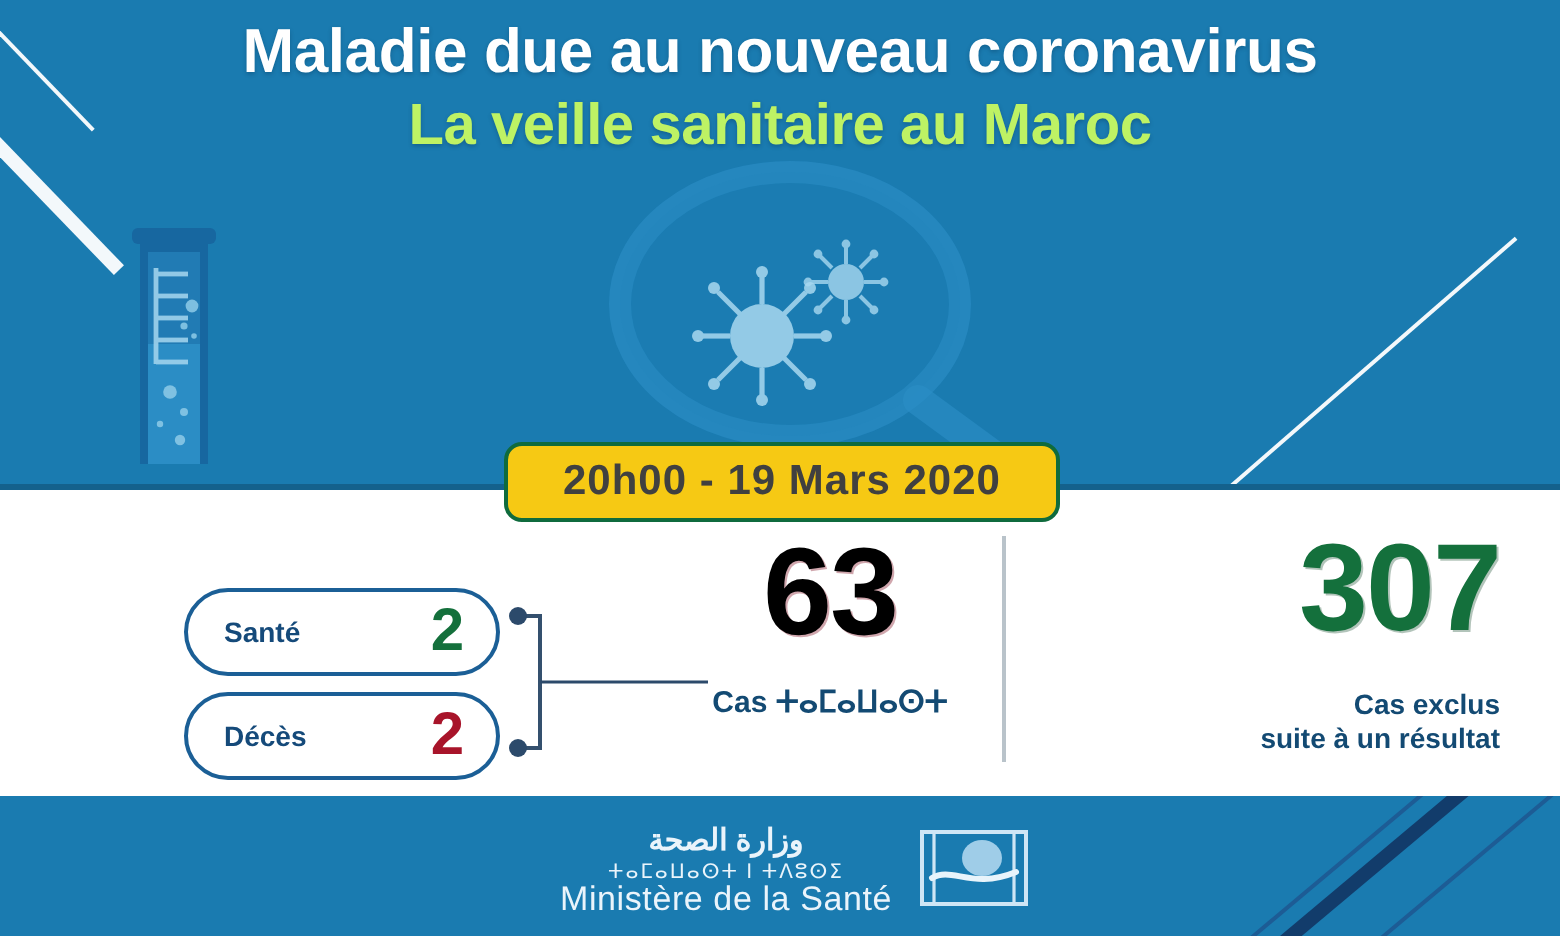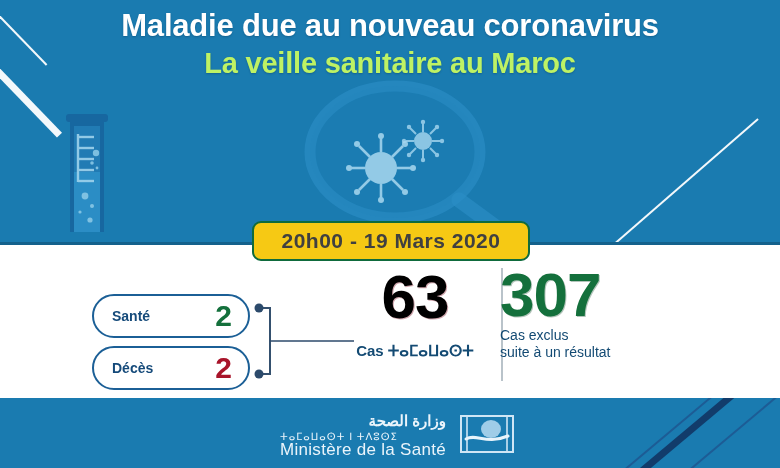--- a/index.html
+++ b/index.html
@@ -144,41 +144,41 @@
 
   
   .v-divider {
     position:absolute; left:501px; top:268px;
     width:2px; height:113px;
     background:#b9c3ca;
   }
 
   
   .right-block {
-    position:absolute; left:500px; top:264px; width:230px;
-    text-align:left;
+    position:absolute; left:520px; top:264px; width:230px;
+    text-align:right;
   }
   .big-green {
     font-size:62px; font-weight:bold; color:#14703c;
     line-height:62px; letter-spacing:-1px;
     text-shadow:1px 1px 0 rgba(0,60,25,.30);
   }
   .right-caption {
-    margin-top:1px;
-    font-size:14px; font-weight:normal; color:#134a73;
+    margin-top:18px;
+    font-size:14px; font-weight:bold; color:#134a73;
     line-height:17px;
   }
 
   
   .footer {
     position:absolute; left:0; top:400px; width:780px; height:68px;
     display:flex; align-items:center; justify-content:center;
     gap:12px;
   }
-  .logo-text { color:#eaf4fb;margin-left:16px; }
+  .logo-text { text-align:center; color:#eaf4fb;margin-left:16px; }
   .logo-ar {
     font-size:15px; line-height:18px; font-weight:bold;
     letter-spacing:1px;
     direction:rtl;
   }
   .logo-tif {
     font-size:10px; line-height:13px; letter-spacing:1px;
   }
   .logo-fr {
     font-size:17px; line-height:14px; letter-spacing:.3px;

